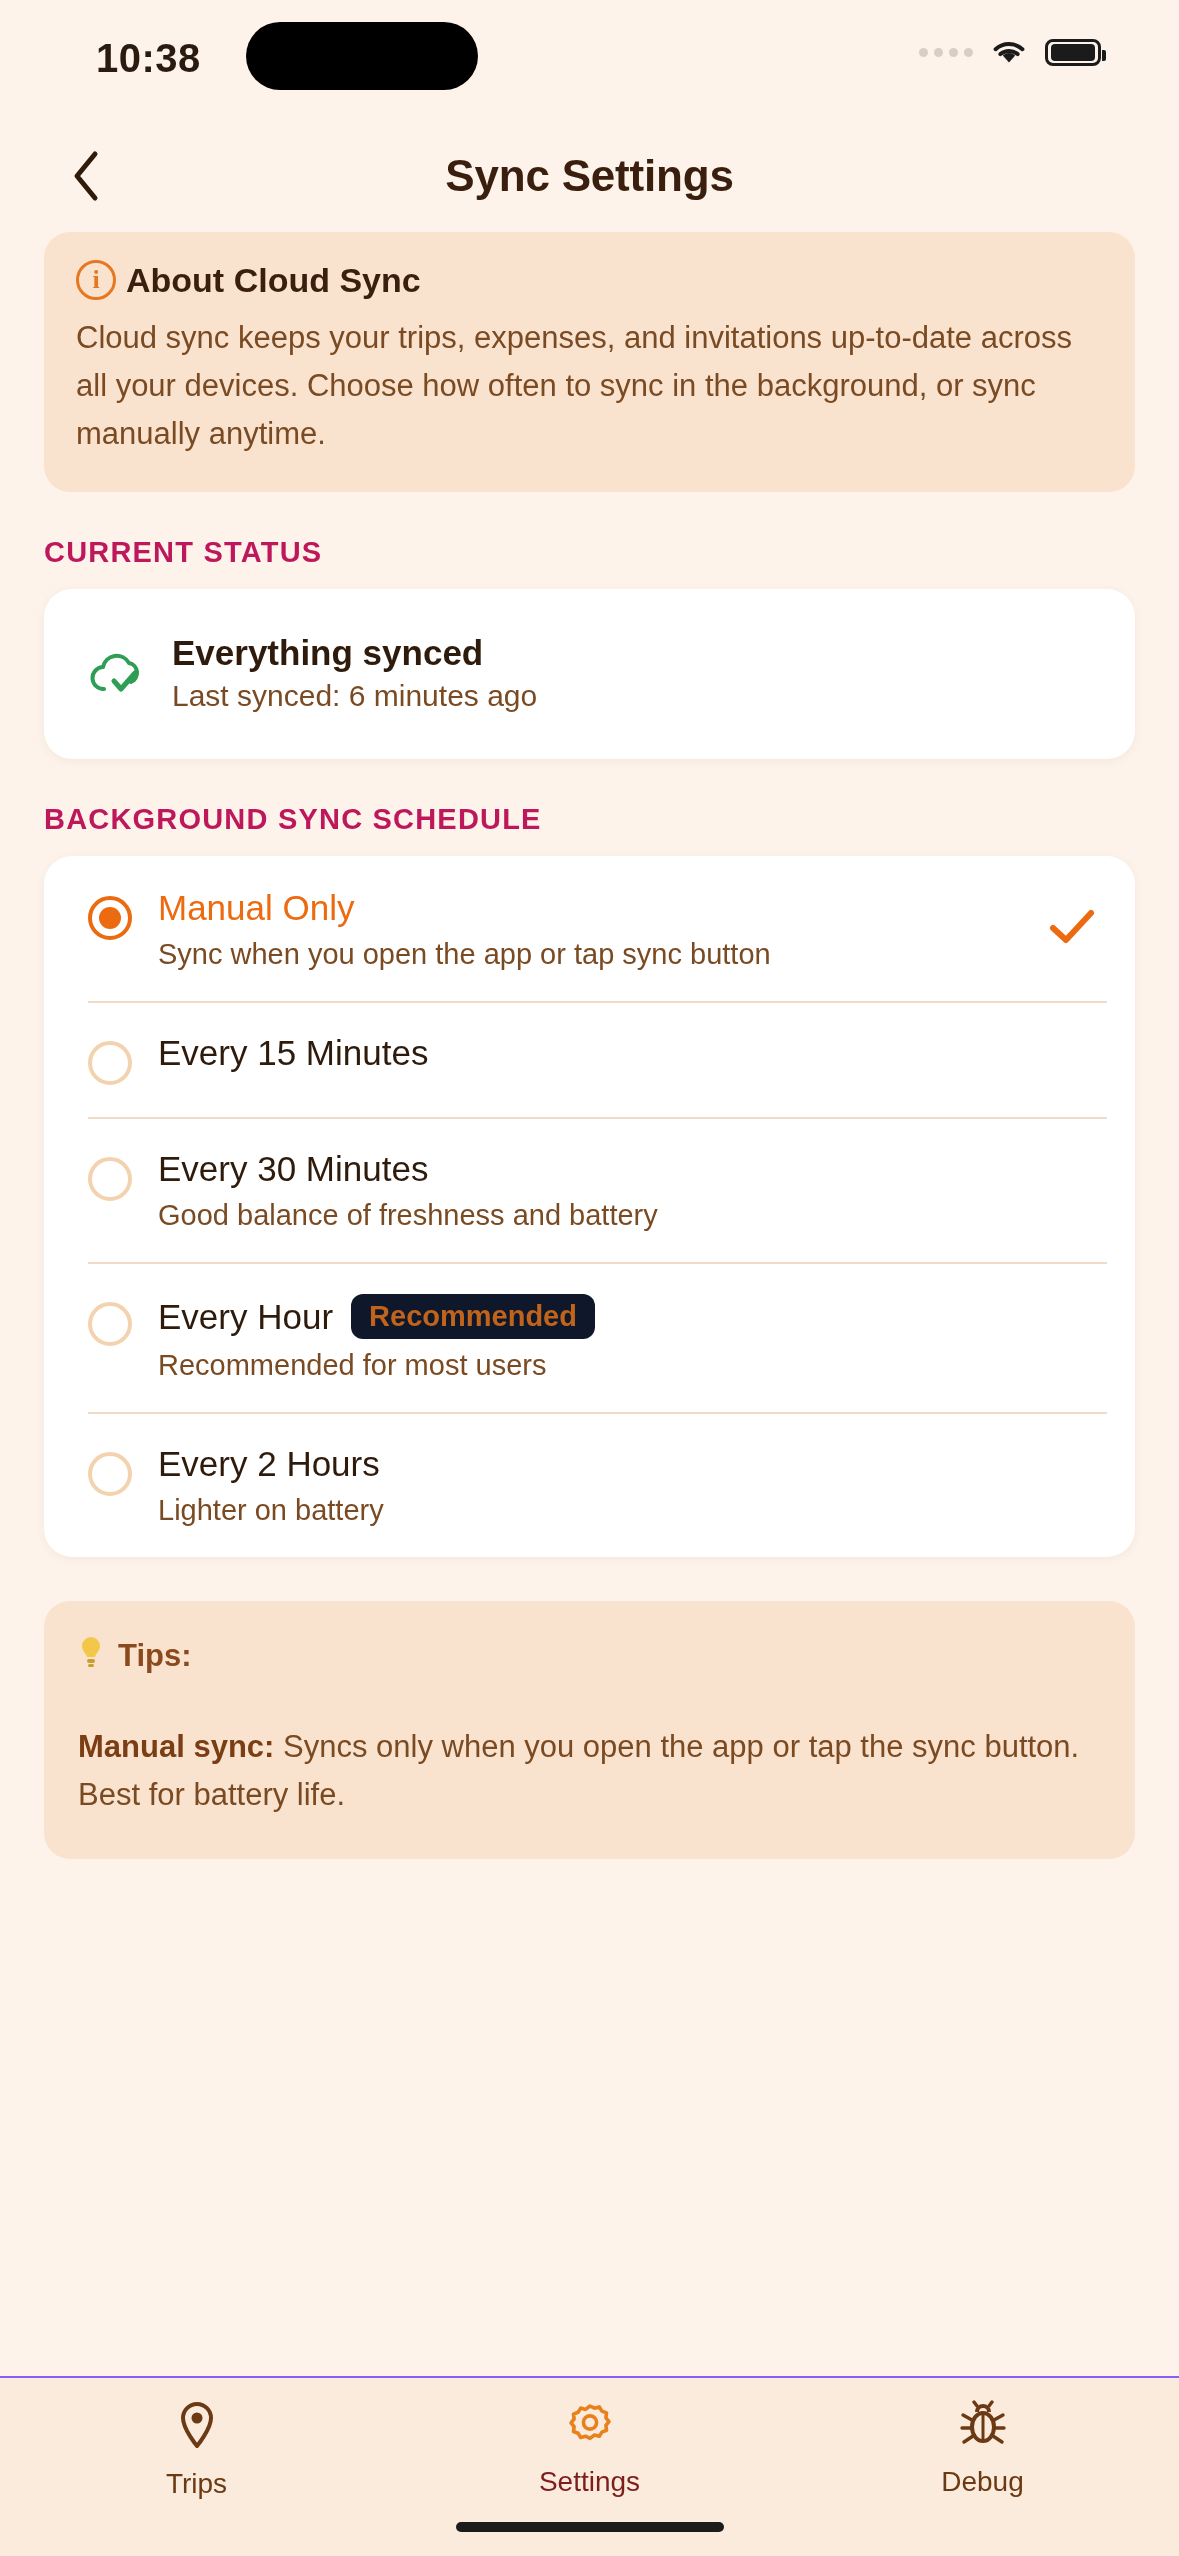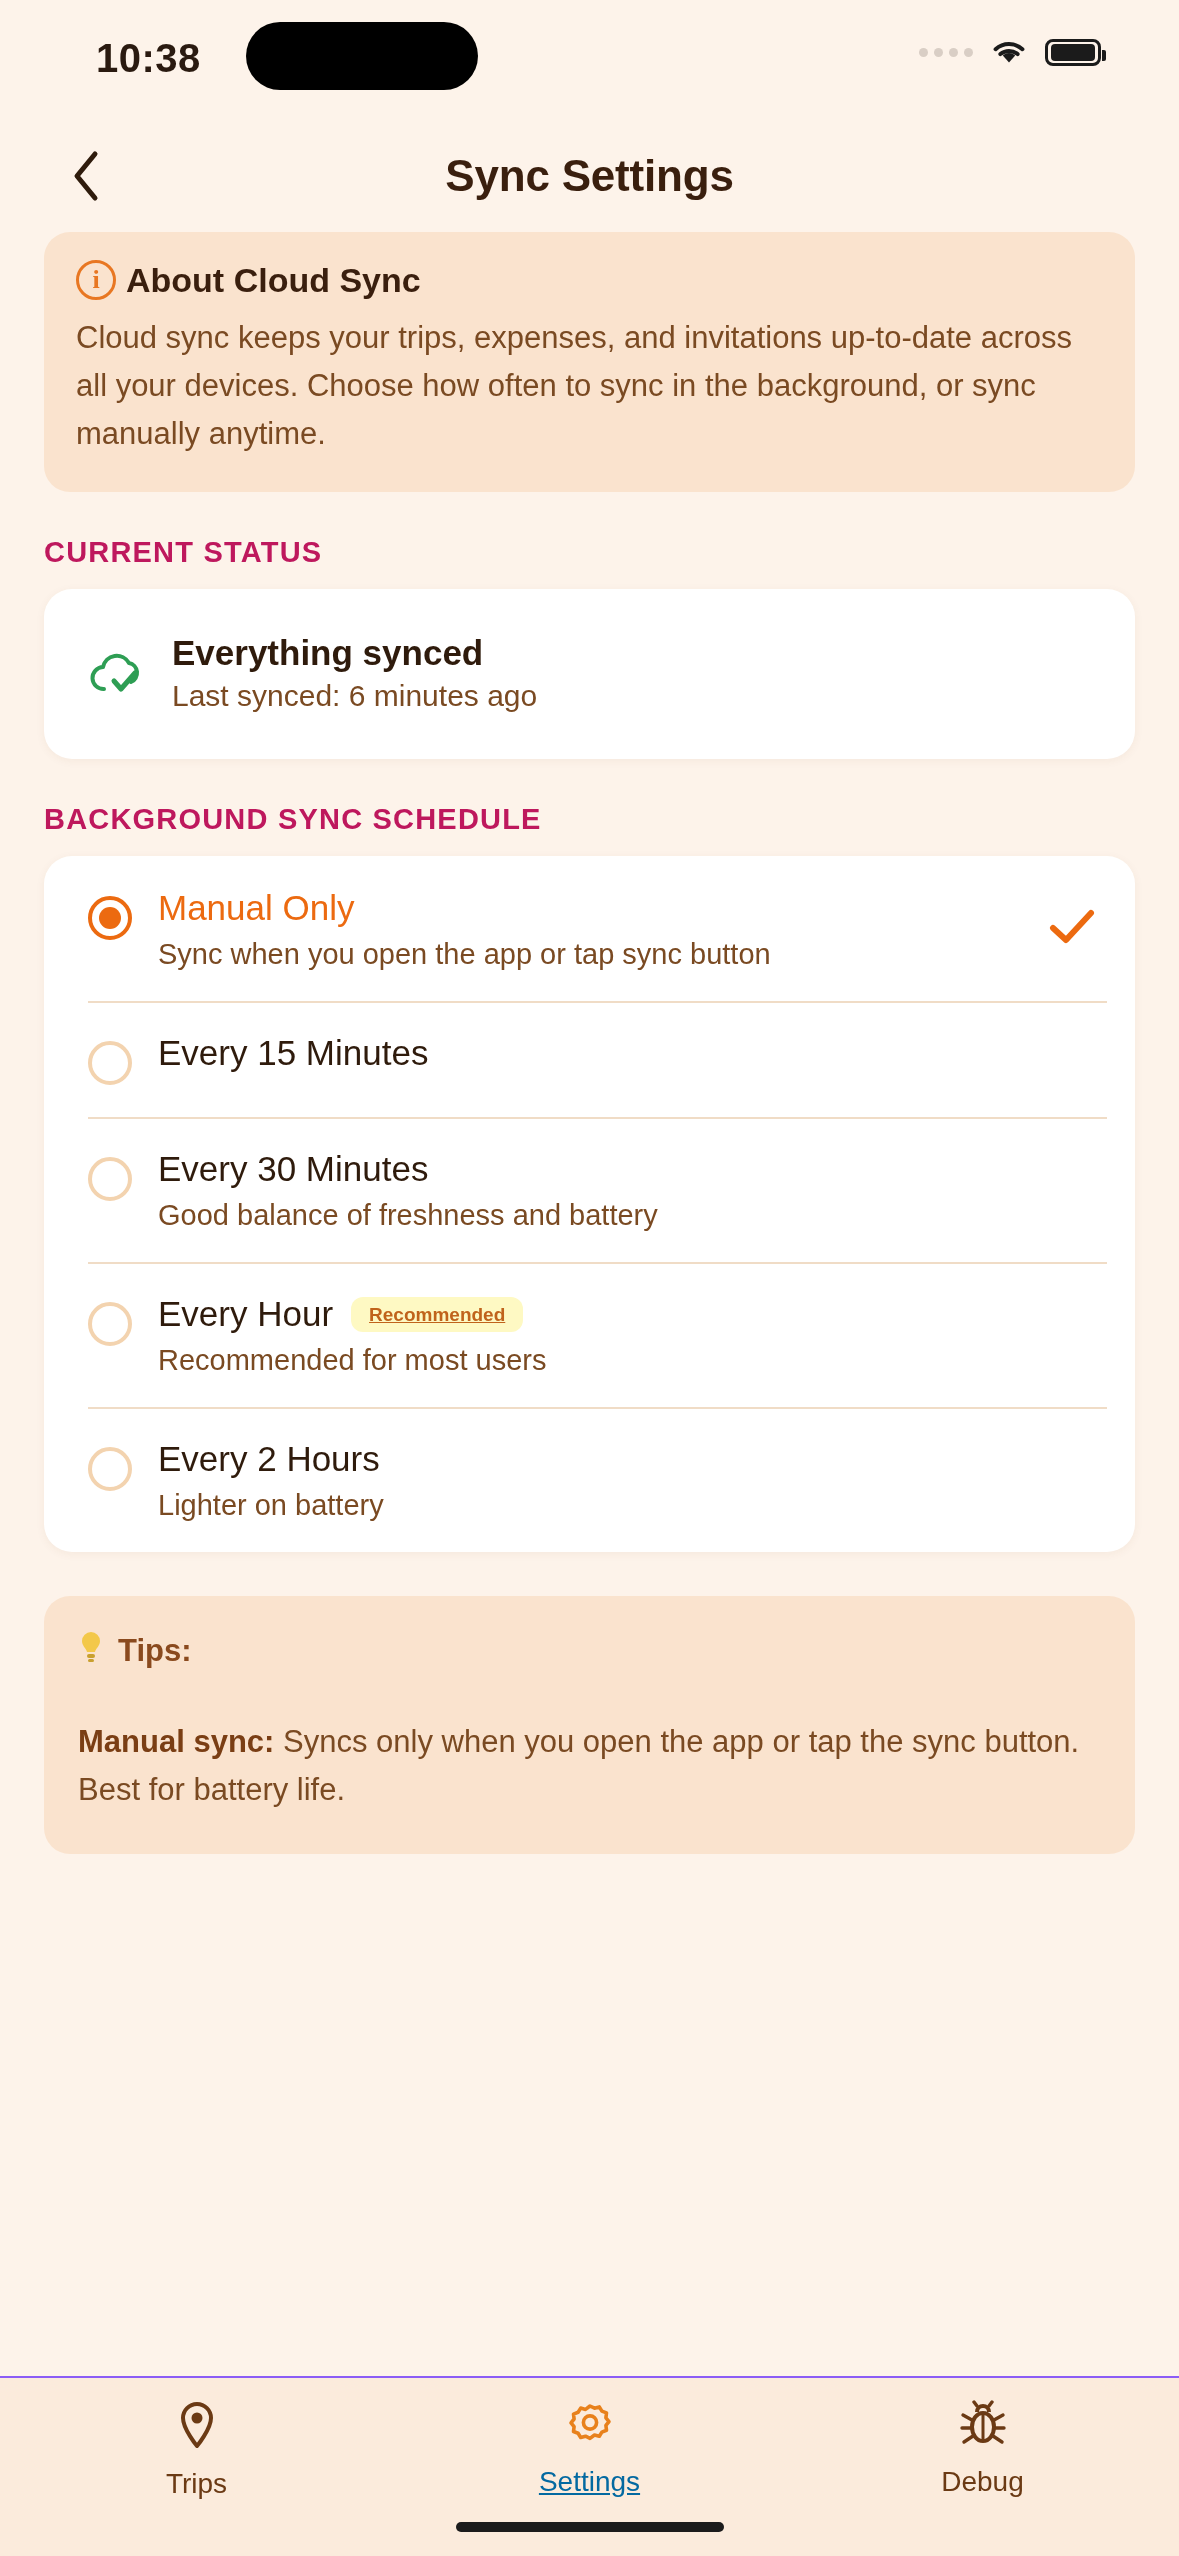--- a/index.html
+++ b/index.html
@@ -217,28 +217,27 @@
     display: flex;
     align-items: center;
     gap: 18px;
   }
   .opt-title {
     font-size: 35px;
     color: #2F1B0C;
   }
   .option.active .opt-title { color: #EC6A10; }
   .badge {
-    background: #fef9c3;
+    background: #0f172a;
     color: #C0631B;
-    font-size: 19px;
+    font-size: 29px;
     font-weight: 700;
     padding: 8px 18px;
     border-radius: 12px;
     line-height: 1;
-    text-decoration: underline;
   }
   .opt-sub {
     margin-top: 10px;
     font-size: 29px;
     color: #7A4A22;
   }
   .check {
     flex: 0 0 auto;
     align-self: center;
     margin-left: 16px;
@@ -283,21 +282,21 @@
     display: flex;
     flex-direction: column;
     align-items: center;
     gap: 12px;
     cursor: pointer;
   }
   .tab-label {
     font-size: 28px;
     color: #6B3A14;
   }
-  .tab.active .tab-label { color: #0369a1; text-decoration: underline; }
+  .tab.active .tab-label { color: #7f1d1d; }
   .home-indicator {
     position: absolute;
     left: 50%;
     transform: translateX(-50%);
     bottom: 24px;
     width: 268px; height: 10px;
     border-radius: 6px;
     background: #1b1b1b;
   }
 </style>

